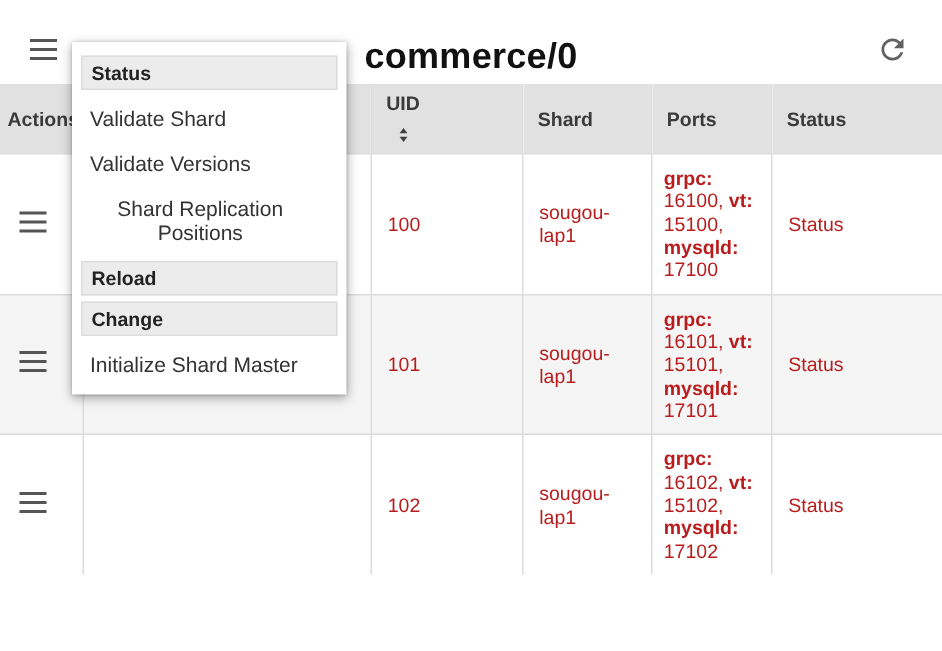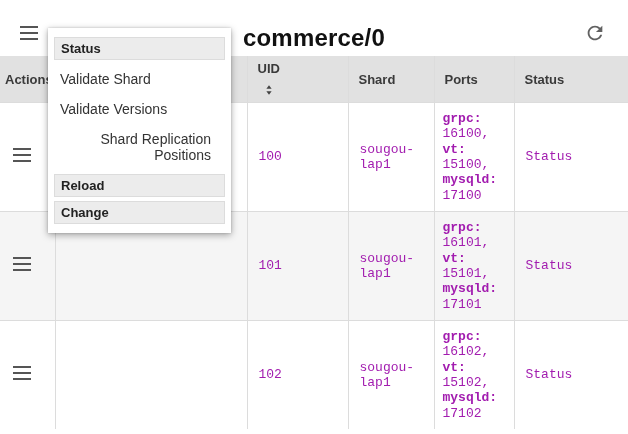--- a/index.html
+++ b/index.html
@@ -38,21 +38,21 @@
     table-layout: fixed; font-size: 13px;
   }
   th, td {
     border: 1px solid #dcdcdc; text-align: left; vertical-align: middle;
   }
   thead th {
     background: #e1e1e1; font-weight: bold; color: #3a3a3a;
     padding: 5px 10px; white-space: nowrap; overflow: hidden; height: 27px;
   }
   thead th.th-actions { padding: 5px 2px 5px 5px; }
-  tbody td { padding: 8px 11px; line-height: 1.18; color: #a21caf; font-family: Liberation Mono, monospace; }
+  tbody td { padding: 8px 11px; line-height: 1.18; color: #b91c1c; }
   tbody td.cell-ports { padding: 8px 8px; }
   tbody td.cell-actions { padding-left: 13px; }
   tbody tr { height: 88px; background: #fff; }
   tbody tr:nth-child(even) { background: #f5f5f5; }
   .th-flex { display: inline-flex; align-items: center; gap: 7px; flex-direction: column; }
   .sort-icon { width: 14px; height: 14px; fill: #424242; cursor: pointer; flex: none; }
   .seg-bold { font-weight: bold; }
 
   
   .menu {
@@ -61,21 +61,21 @@
     box-shadow: 0 2px 7px rgba(0,0,0,.35), 0 0 2px rgba(0,0,0,.18);
   }
   .menu-header {
     margin: 4px 6px; padding: 3px 6px;
     background: #ececec; border: 1px solid #dcdcdc;
     font-weight: bold; font-size: 13px; color: #222;
   }
   .menu-item {
     padding: 7px 12px; font-size: 14px; color: #333; cursor: pointer;
   }
-  .menu-item.centered { text-align: right; padding-left: 8px; padding-right: 20px; }
+  .menu-item.centered { text-align: center; padding-left: 8px; padding-right: 20px; }
 </style>
 </head>
 <body>
 
 <div class="topbar">
   <span class="hamburger"></span>
   <div class="title">commerce/0</div>
   <svg class="refresh" viewBox="0 0 24 24">
     <path d="M17.65 6.35C16.2 4.9 14.21 4 12 4c-4.42 0-7.99 3.58-8 8s3.57 8 8 8c3.73 0 6.84-2.55 7.73-6h-2.08c-.82 2.33-3.04 4-5.65 4-3.31 0-6-2.69-6-6s2.69-6 6-6c1.66 0 3.14.69 4.22 1.78L13 11h7V4l-2.35 2.35z"></path>
   </svg>
@@ -136,13 +136,14 @@
     </tbody>
 </table>
 
 <div class="menu">
     <div class="menu-header">Status</div>
     <div class="menu-item">Validate Shard</div>
     <div class="menu-item">Validate Versions</div>
     <div class="menu-item centered">Shard Replication Positions</div>
     <div class="menu-header">Reload</div>
     <div class="menu-header">Change</div>
+    <div class="menu-item">Initialize Shard Master</div>
   </div>
 
 </body></html>

